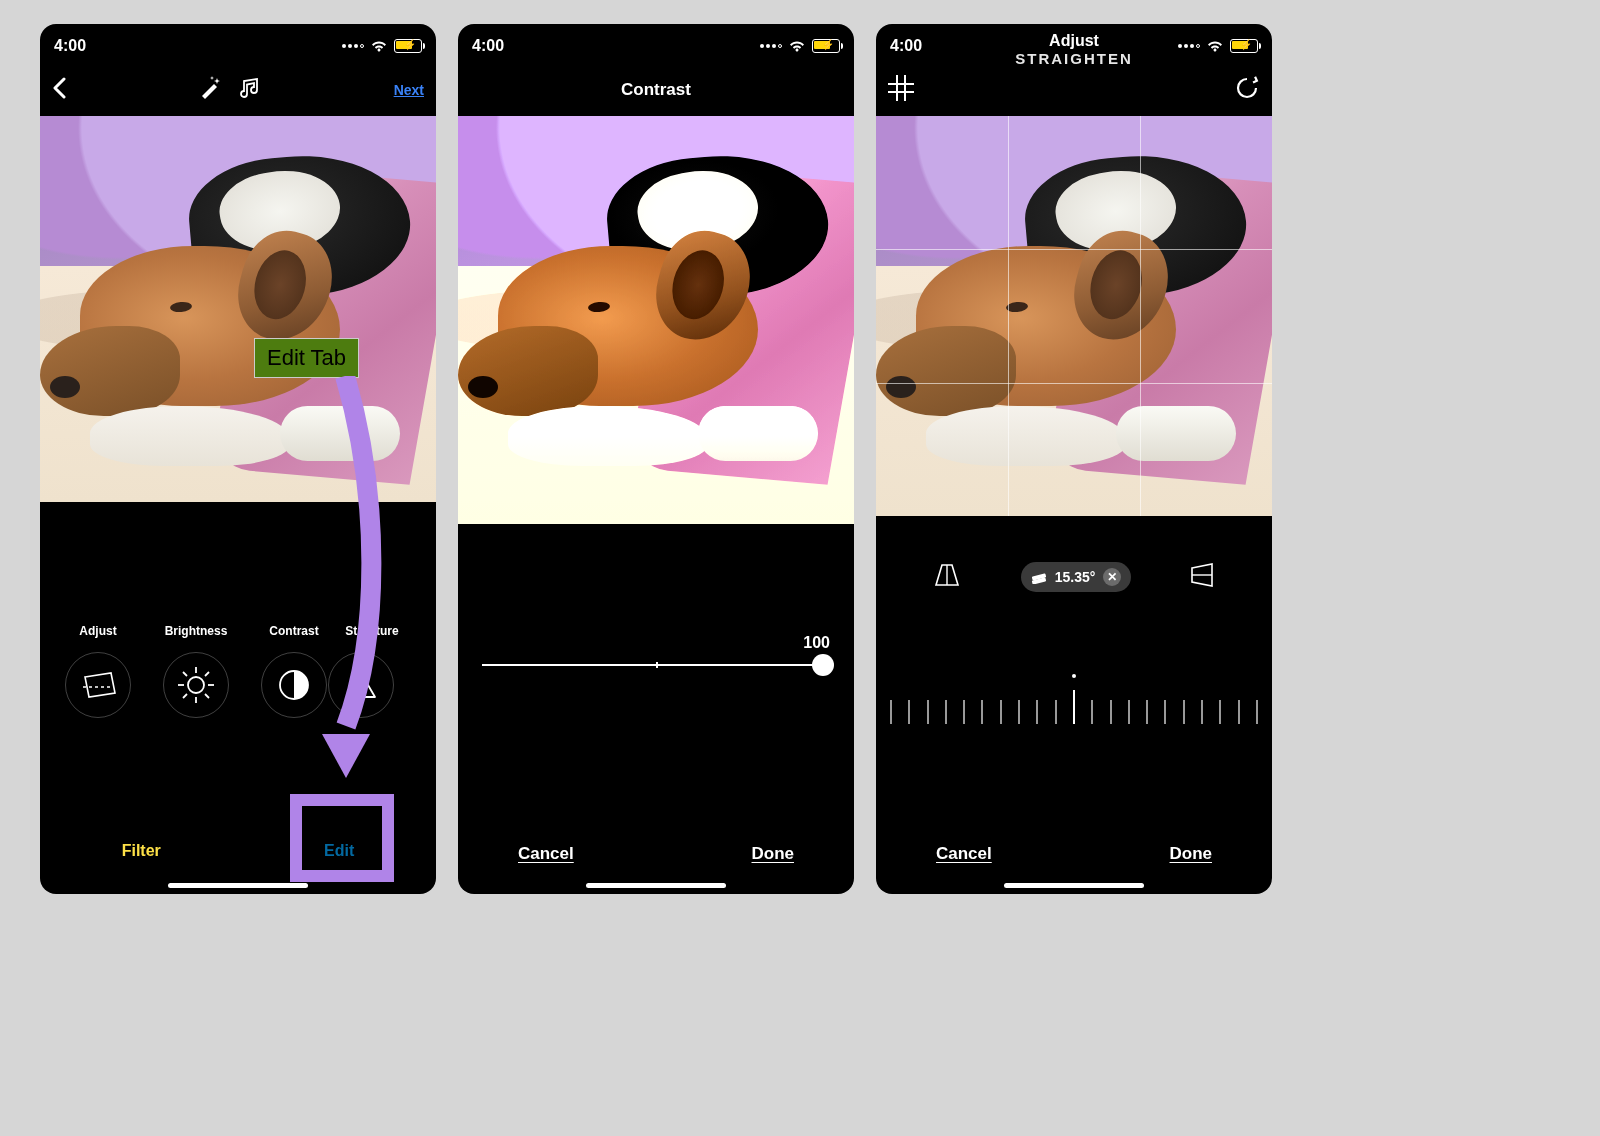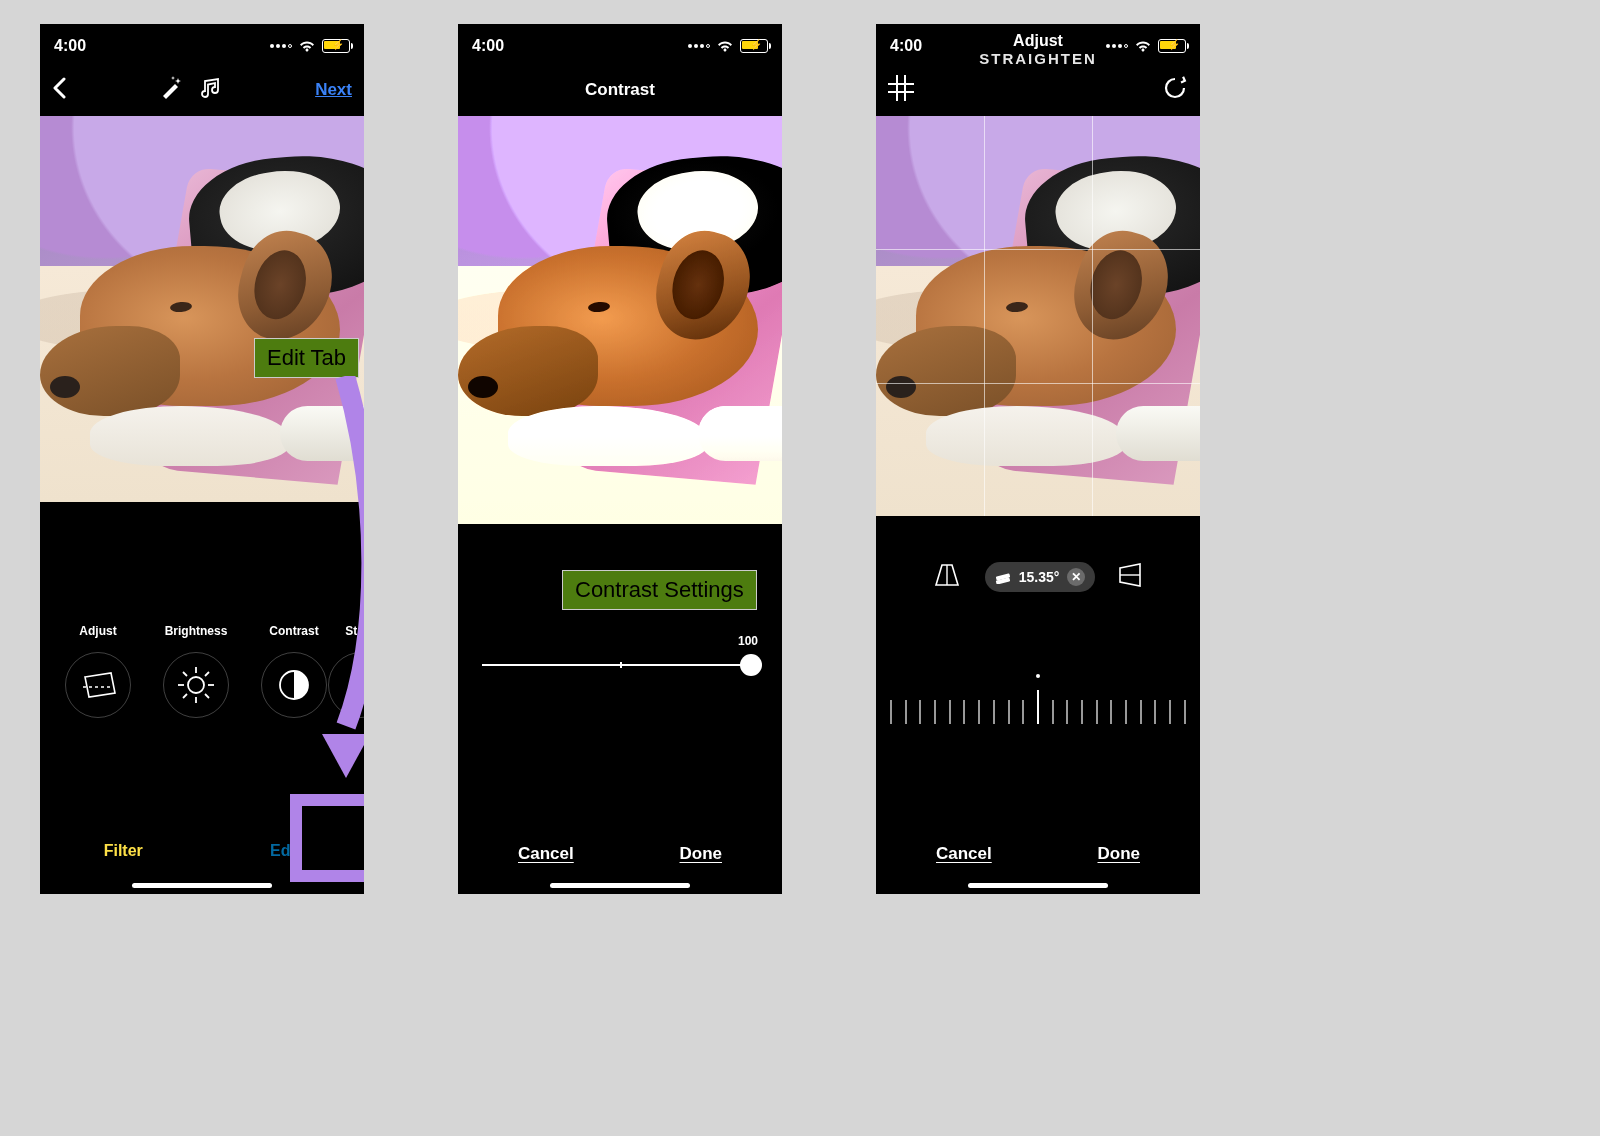--- a/index.html
+++ b/index.html
@@ -1,35 +1,35 @@
 <!DOCTYPE html>
 <html><head>
 <meta charset="utf-8">
 <style>
 html,body{margin:0;padding:0;background:#d6d6d6;font-family:-apple-system,BlinkMacSystemFont,"Helvetica Neue",Arial,sans-serif}
 .stage{width:1600px;height:1136px;position:relative;background:#d6d6d6}
-.phone{position:absolute;top:24px;width:324px;height:870px;background:#000;border-radius:0;overflow:hidden;color:#fff}
+.phone{position:absolute;top:24px;width:396px;height:870px;background:#000;border-radius:16px;overflow:hidden;color:#fff}
 .p1{left:40px}.p2{left:458px}.p3{left:876px}
 
 
 .status{display:flex;align-items:center;justify-content:space-between;height:36px;padding:4px 14px 0 14px;font-size:16px;font-weight:600}
 .status-right{display:flex;align-items:center;gap:6px}
 .sig-dots{display:flex;gap:2px}
 .sig-dots span{width:4px;height:4px;border-radius:50%;background:#fff;display:inline-block}
 .sig-dots .hollow{background:transparent;border:1px solid #fff;box-sizing:border-box}
 .battery{width:26px;height:12px;border:1.5px solid #fff;border-radius:3px;position:relative}
 .battery:after{content:"";position:absolute;right:-4px;top:3px;width:2px;height:6px;background:#fff;border-radius:0 2px 2px 0}
 .battery-fill{position:absolute;left:1px;top:1px;height:8px;width:16px;background:#ffd60a;border-radius:1px}
 .bolt{position:absolute;left:9px;top:-1px;font-size:10px;color:#000}
 
 
 .nav{display:flex;align-items:center;justify-content:space-between;height:52px;padding:0 12px}
 .nav-center{display:flex;gap:18px;align-items:center}
 .chev-left{font-size:26px;font-weight:600}
-.next-link{color:#3a82f7;font-weight:600;text-decoration:underline;font-size:17px}
+.next-link{color:#3a82f7;font-weight:600;text-decoration:underline;font-size:14px}
 .title-center{position:absolute;left:0;right:0;text-align:center;font-weight:700;font-size:17px;pointer-events:none}
 .title-sub{font-size:15px;letter-spacing:2px;font-weight:700;opacity:.9}
 
 
 .photo{position:relative;height:386px;overflow:hidden}
 .p1 .photo{height:386px}
 .p2 .photo{height:408px}
 .p3 .photo{height:400px}
 
 
@@ -79,21 +79,21 @@
 .annotation{position:absolute;background:#4d7c0f;color:#000;font-size:22px;font-weight:500;padding:6px 12px;border:1px solid #ccc}
 .arrow-path{position:absolute;pointer-events:none}
 .arrow-head{position:absolute;width:0;height:0;border-left:24px solid transparent;border-right:24px solid transparent;border-top:44px solid #b084e8}
 .hi-box{position:absolute;border:12px solid #b084e8;box-sizing:border-box}
 
 
 .slider-wrap{position:absolute;top:640px;left:24px;right:24px}
 .slider-track{height:2px;background:#fff;position:relative}
 .slider-center{position:absolute;left:50%;top:-2px;width:2px;height:6px;background:#fff}
 .slider-thumb{position:absolute;right:-4px;top:-10px;width:22px;height:22px;border-radius:50%;background:#fff}
-.slider-val{position:absolute;right:0;top:-30px;font-size:12px;font-weight:600}
+.slider-val{position:absolute;right:0;top:-30px;font-size:16px;font-weight:600}
 
 
 .footer-row{position:absolute;bottom:30px;left:0;right:0;display:flex;justify-content:space-between;padding:0 60px;font-size:17px;font-weight:600}
 .footer-row span{text-decoration:underline;text-underline-offset:3px}
 
 
 .persp-row{position:absolute;top:538px;left:0;right:0;display:flex;align-items:center;justify-content:space-between;padding:0 56px}
 .angle-pill{display:flex;align-items:center;gap:8px;background:#3a3a3a;border-radius:18px;padding:6px 10px;font-size:14px;font-weight:600}
 .angle-pill .x{width:18px;height:18px;border-radius:50%;background:#6b6b6b;display:flex;align-items:center;justify-content:center;font-size:12px}
 
@@ -265,21 +265,20 @@
       <div class="dog-head"></div>
           <div class="dog-ear"></div>
           <div class="dog-eye"></div>
       <div class="dog-snout"></div>
           <div class="dog-nose"></div>
           <div class="dog-chin"></div>
           <div class="dog-leg"></div>
     </div>
   </div>
 
-  <div class="annotation" style="left:104px;top:546px">Contrast Settings</div>
 
   <div class="slider-wrap">
     <div class="slider-val">100</div>
     <div class="slider-track">
       <div class="slider-center"></div>
       <div class="slider-thumb"></div>
     </div>
   </div>
 
   <div class="footer-row">

